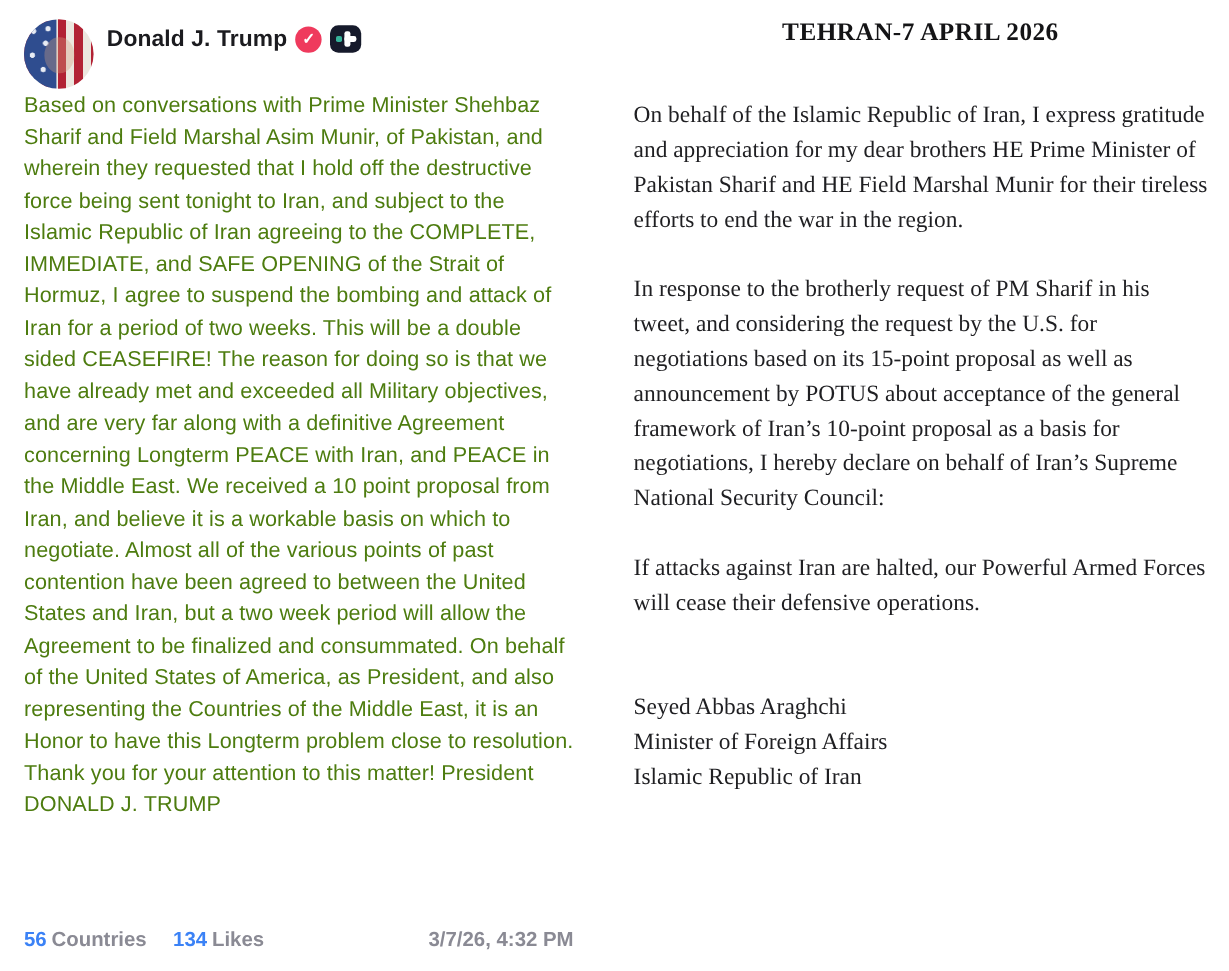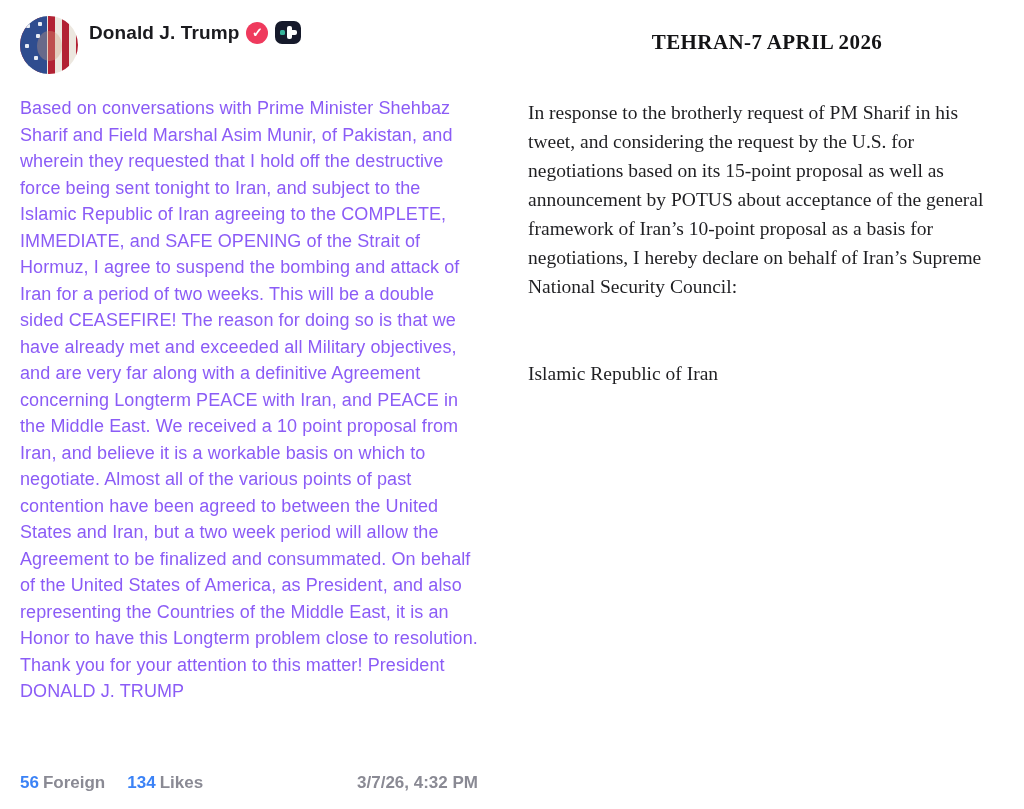--- a/index.html
+++ b/index.html
@@ -103,24 +103,23 @@
     left: 5px; top: 9.2px;
     width: 4.5px; height: 4.5px;
     border-radius: 1.5px;
   }
   .handle {
     font-size: 16px;
     color: #7d7d87;
     margin-top: 4px;
   }
   .post-body {
-    margin-top: 21px;
     font-size: 18px;
     line-height: 26.5px;
-    color: #8b5cf6;
+    color: #4d7c0f;
     letter-spacing: 0.1px;
     width: 458px;
   }
   .post-footer {
     position: absolute;
     left: 20px; right: 22px;
     top: 773px;
     display: flex;
     align-items: center;
     font-size: 17px;
@@ -133,21 +132,21 @@
     margin-left: auto;
     color: #8a8a94;
     font-weight: 700;
   }
 
   
   .doc-panel {
     position: absolute;
     left: 500px; top: 0;
     width: 524px; height: 809px;
-    padding: 28px 18px 0 28px;
+    padding: 12px 18px 0 28px;
     background: #ffffff;
     font-family: "Liberation Serif", serif;
     color: #1f1f22;
   }
   .doc-title {
     text-align: center;
     font-size: 21px;
     letter-spacing: 0.4px;
     margin-top: 2px;
     margin-bottom: 43px;
@@ -183,30 +182,34 @@
             <span class="teal-square" id="tealSquare" style="background: rgb(54, 179, 154);"></span>
           </span>
         </div>
       </div>
     </header>
 
     <div class="post-body">Based on conversations with Prime Minister Shehbaz Sharif and Field Marshal Asim Munir, of Pakistan, and wherein they requested that I hold off the destructive force being sent tonight to Iran, and subject to the Islamic Republic of Iran agreeing to the COMPLETE, IMMEDIATE, and SAFE OPENING of the Strait of Hormuz, I agree to suspend the bombing and attack of Iran for a period of two weeks. This will be a double sided CEASEFIRE! The reason for doing so is that we have already met and exceeded all Military objectives, and are very far along with a definitive Agreement concerning Longterm PEACE with Iran, and PEACE in the Middle East. We received a 10 point proposal from Iran, and believe it is a workable basis on which to negotiate. Almost all of the various points of past contention have been agreed to between the United States and Iran, but a two week period will allow the Agreement to be finalized and consummated. On behalf of the United States of America, as President, and also representing the Countries of the Middle East, it is an Honor to have this Longterm problem close to resolution. Thank you for your attention to this matter! President DONALD J. TRUMP</div>
 
     <footer class="post-footer">
       <span class="stat">
-        <span class="num">56</span><span class="lbl">Foreign</span>
+        <span class="num">56</span><span class="lbl">Countries</span>
       </span>
       <span class="stat">
         <span class="num">134</span><span class="lbl">Likes</span>
       </span>
       <span class="timestamp">3/7/26, 4:32 PM</span>
     </footer>
   </section>
 
   <section class="doc-panel">
     <h1 class="doc-title">TEHRAN-7 APRIL 2026</h1>
+    <p class="doc-para">On behalf of the Islamic Republic of Iran, I express gratitude and appreciation for my dear brothers HE Prime Minister of Pakistan Sharif and HE Field Marshal Munir for their tireless efforts to end the war in the region.</p>
     <p class="doc-para">In response to the brotherly request of PM Sharif in his tweet, and considering the request by the U.S. for negotiations based on its 15-point proposal as well as announcement by POTUS about acceptance of the general framework of Iran’s 10-point proposal as a basis for negotiations, I hereby declare on behalf of Iran’s Supreme National Security Council:</p>
+    <p class="doc-para">If attacks against Iran are halted, our Powerful Armed Forces will cease their defensive operations.</p>
     <div class="doc-signature">
+      <div>Seyed Abbas Araghchi</div>
+      <div>Minister of Foreign Affairs</div>
       <div>Islamic Republic of Iran</div>
     </div>
   </section>
 
 </div>
 
 </body></html>

